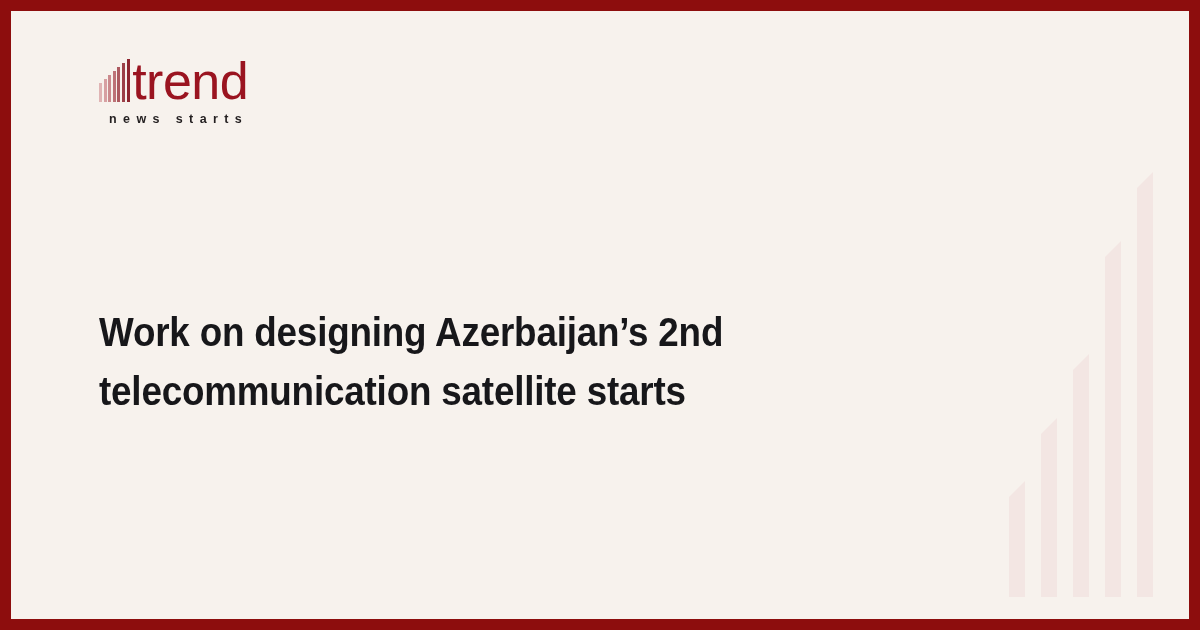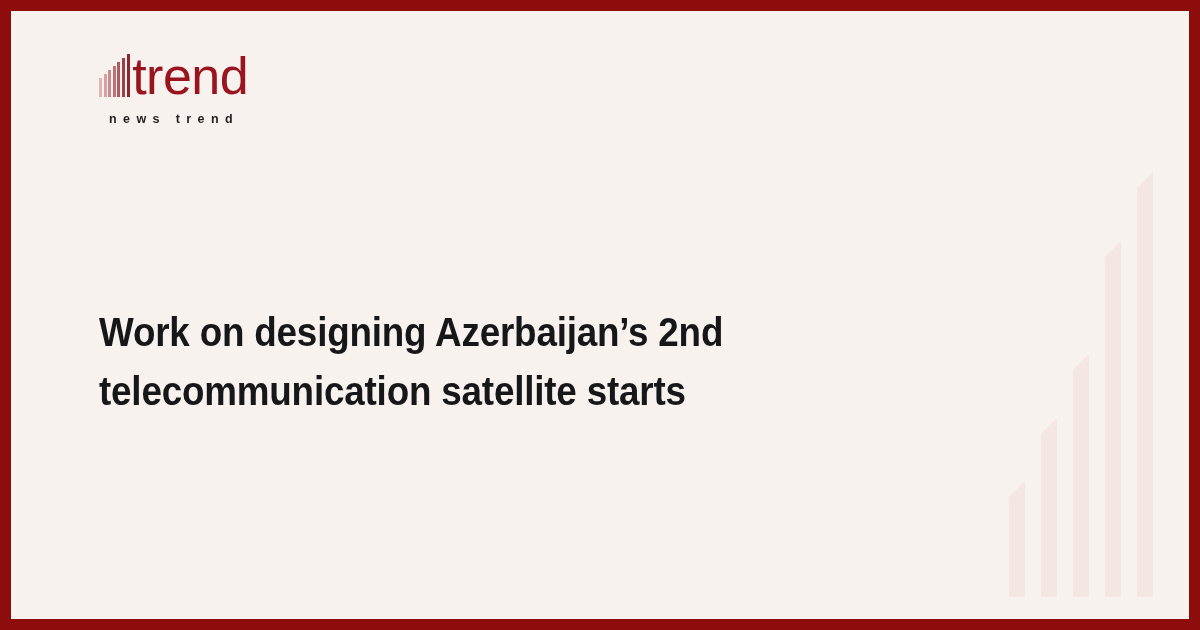--- a/index.html
+++ b/index.html
@@ -36,21 +36,21 @@
 
   
   .logo {
     position: absolute;
     left: 88px;
     top: 40px;
     width: 340px;
   }
   .logo-mark-row {
     display: flex;
-    align-items: flex-start;
+    align-items: center;
     height: 56px;
   }
   .logo-bars {
     display: flex;
     align-items: flex-end;
     height: 46px;
     margin-right: 1px;
     padding-bottom: 1px;
   }
   .logo-bars span {
@@ -123,18 +123,18 @@
         <span style="height:19px;background:#e0b4b4;"></span>
         <span style="height:23px;background:#d7a0a2;"></span>
         <span style="height:27px;background:#cb8a8d;"></span>
         <span style="height:31px;background:#bd7277;"></span>
         <span style="height:35px;background:#ad5a60;"></span>
         <span style="height:39px;background:#9c4048;"></span>
         <span style="height:43px;background:#8e2630;"></span>
       </span>
       <span class="logo-word">trend</span>
     </div>
-    <div class="logo-sub">news trend</div>
+    <div class="logo-sub">news starts</div>
   </div>
 
   <h1 class="headline">Work on designing Azerbaijan’s 2nd telecommunication satellite starts</h1>
 
 </div>
 
 </body></html>

